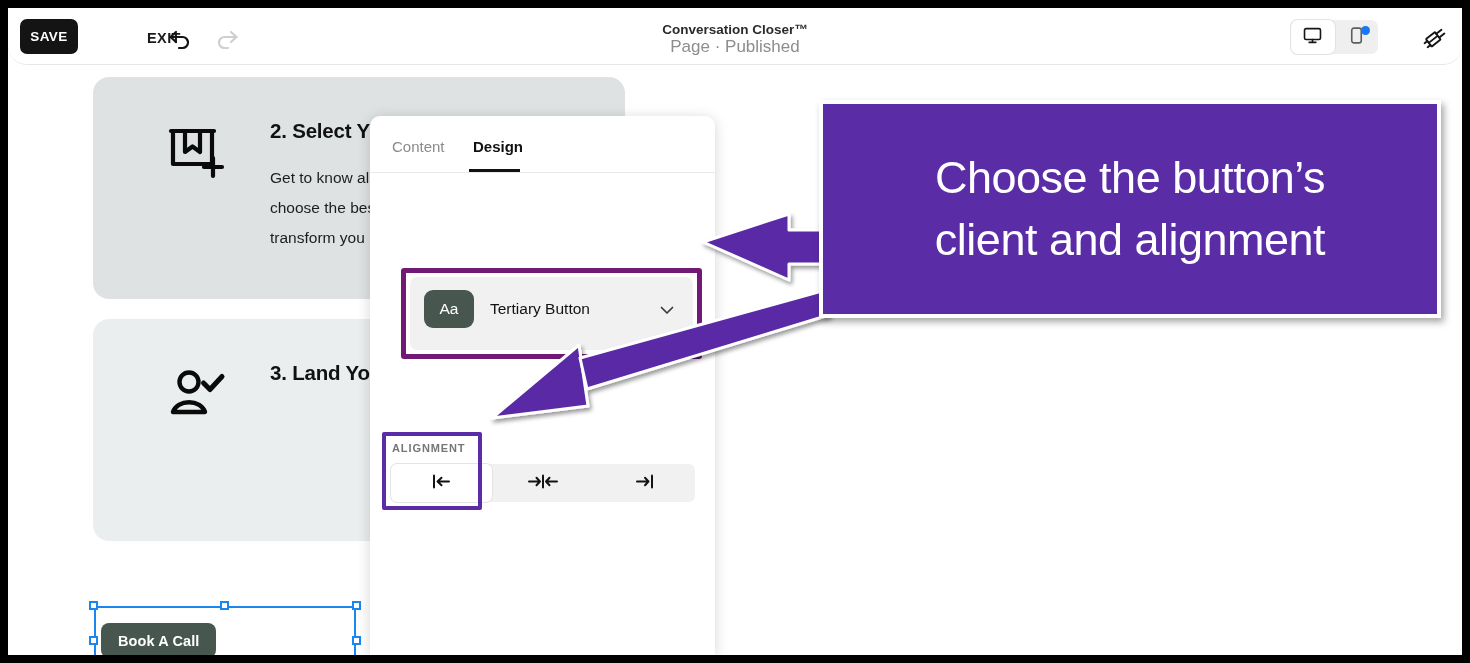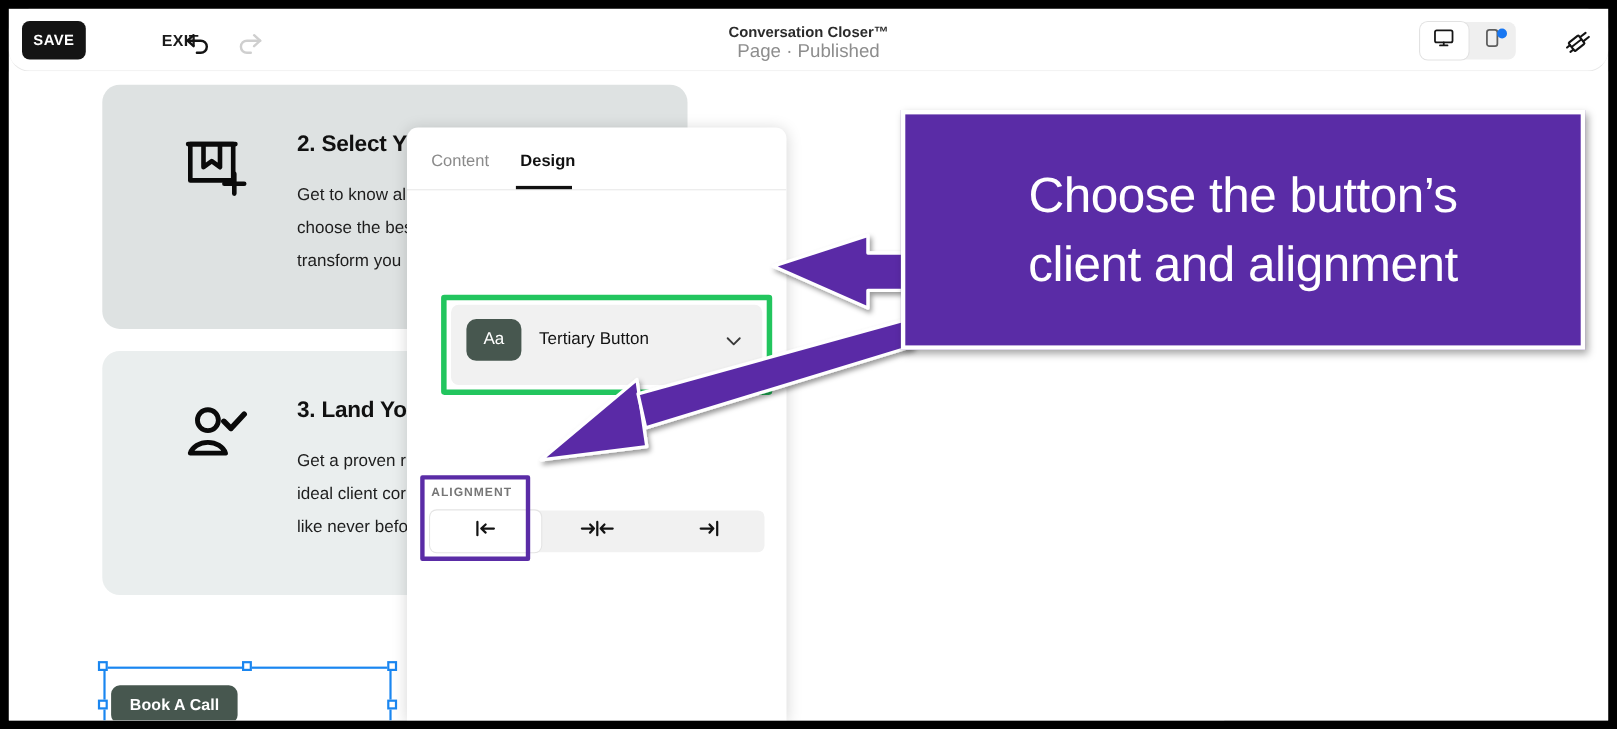--- a/index.html
+++ b/index.html
@@ -295,21 +295,21 @@
     background: #111111;
   }
 
   
   #style-highlight {
     position: absolute;
     left: 31px;
     top: 152px;
     width: 301px;
     height: 91px;
-    border: 5px solid #22c55e;
+    border: 5px solid #701a75;
     border-radius: 3px;
   }
   #style-dropdown {
     position: absolute;
     left: 4px;
     top: 4px;
     width: 283px;
     height: 73px;
     background: #f1f1f1;
     border-radius: 7px;
@@ -531,25 +531,20 @@
 
         <div class="card" id="card-2">
           <span class="card-icon">
             <svg width="62" height="62" viewBox="0 0 62 62">
               <circle cx="24" cy="18" r="9.5" fill="none" stroke="#0a0a0a" stroke-width="4.4"></circle>
               <path d="M8 48 a16.5 13 0 0 1 32 0 Z" fill="none" stroke="#0a0a0a" stroke-width="4.4" stroke-linejoin="round"></path>
               <path d="M38.5 19 L45 25.5 L57 12.5" fill="none" stroke="#0a0a0a" stroke-width="5" stroke-linecap="round" stroke-linejoin="round"></path>
             </svg>
           </span>
           <div class="card-heading">3. Land Yo</div>
-          <div class="card-body">
-            <div>Get a proven r</div>
-            <div>ideal client cor</div>
-            <div>like never befo</div>
-          </div>
         </div>
 
         <div id="selection">
           <div id="sel-rect"></div>
           <div id="book-call-btn">Book A Call</div>
           <span class="handle" style="left:-5px;  top:-5px;"></span>
           <span class="handle" style="left:126px; top:-5px;"></span>
           <span class="handle" style="left:258px; top:-5px;"></span>
           <span class="handle" style="left:-5px;  top:30px;"></span>
           <span class="handle" style="left:258px; top:30px;"></span>

